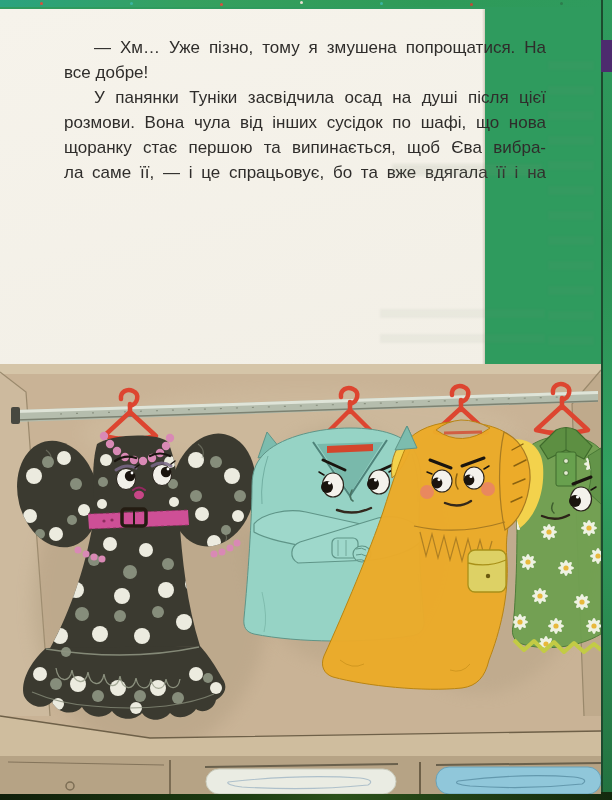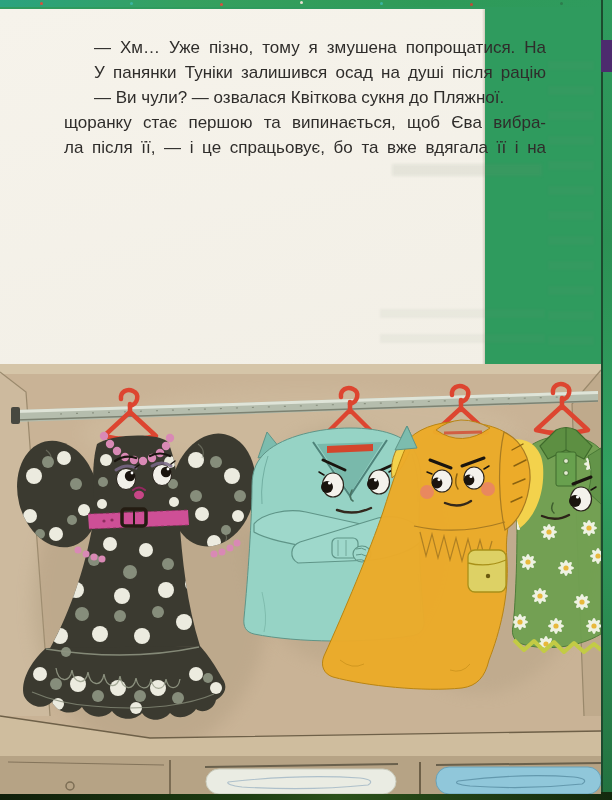--- a/index.html
+++ b/index.html
@@ -48,24 +48,25 @@
   </div>
 <div id="strip-right" class="abs"></div>
 <div id="strip-purple" class="abs"></div>
 <div id="strip-bottom" class="abs"></div>
 
 <div id="page" class="abs">
   <div class="edge"></div>
 
   <div id="story" class="abs">
     <div class="line indent j">— Хм… Уже пізно, тому я змушена попрощатися. На</div>
-    <div class="line indent j">У панянки Туніки залишився осад на душі після рацію</div>
-    <div class="line indent">— Ви чули? — озвалася Квіткова сукня до Пляжної.</div>
+    <div class="line">все добре!</div>
+    <div class="line indent j">У панянки Туніки засвідчила осад на душі після цієї</div>
+    <div class="line j">розмови. Вона чула від інших сусідок по шафі, що нова</div>
     <div class="line j">щоранку стає першою та випинається, щоб Єва вибра-</div>
-    <div class="line j">ла після її, — і це спрацьовує, бо та вже вдягала її і на</div>
+    <div class="line j">ла саме її, — і це спрацьовує, бо та вже вдягала її і на</div>
   </div>
 
   <div id="ghost-margin" class="abs ghost"></div>
   <div id="ghost-mid" class="abs"></div>
   <div id="ghost-low" class="abs ghost"></div>
 
   <svg id="scene" class="abs" viewBox="0 0 601 430">
     <defs>
       <filter id="blur8">
           <feGaussianBlur stdDeviation="8"></feGaussianBlur>

